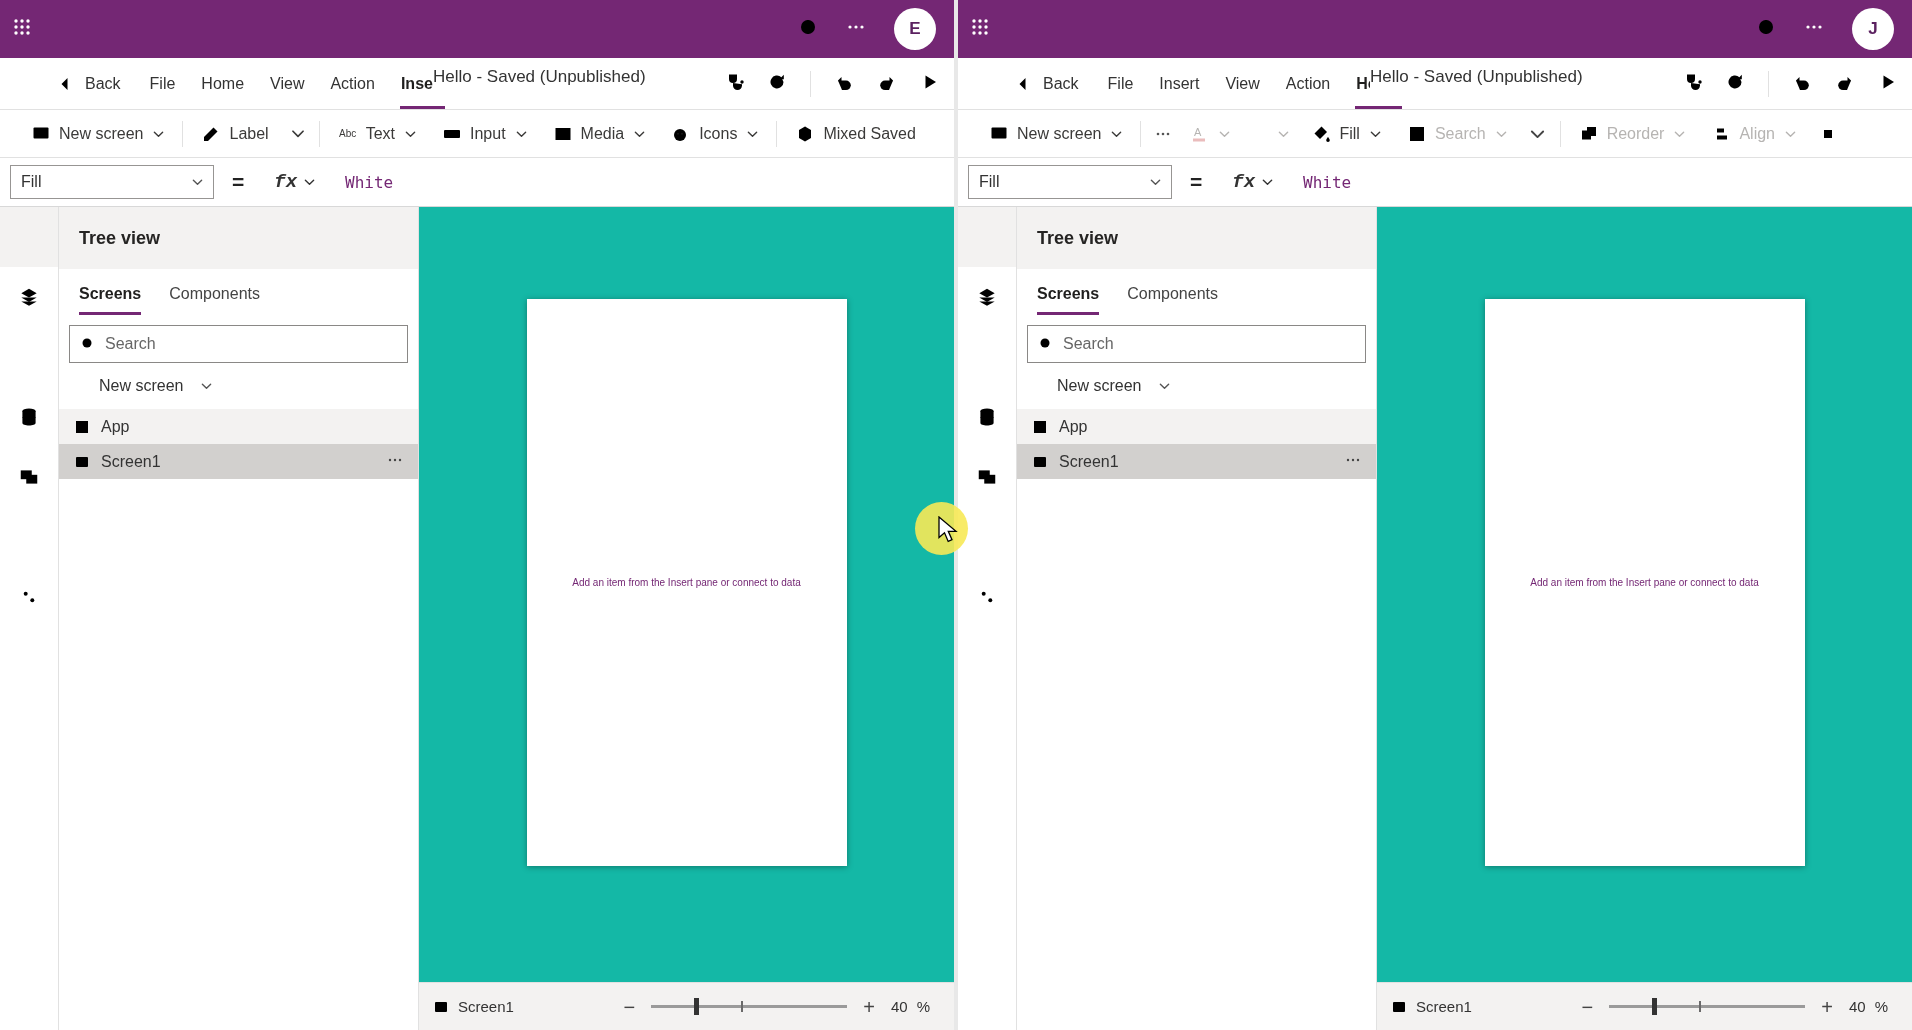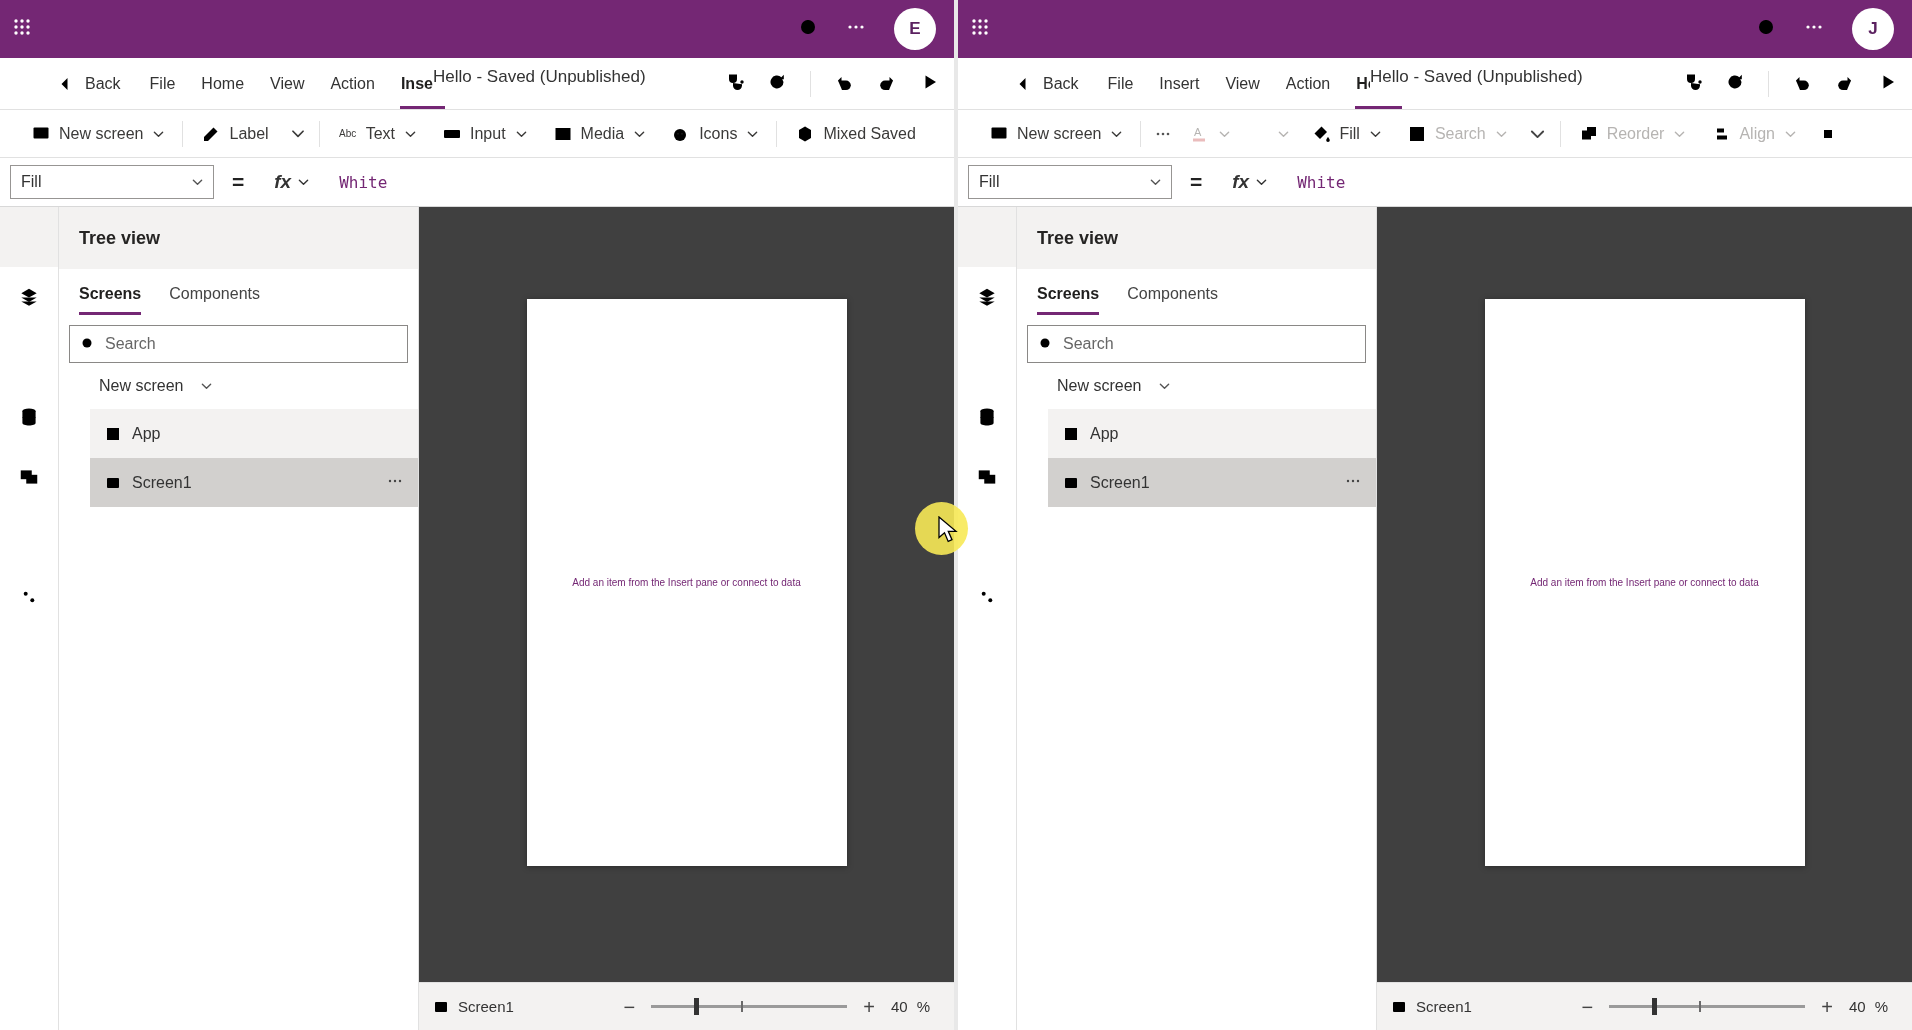--- a/index.html
+++ b/index.html
@@ -38,21 +38,21 @@
   .dis { color:#b6b4b2; }
   .rdiv { width:1px; height:26px; background:#e1e1e1; margin:0 5px; flex:0 0 auto; }
   .bigchev { padding:0 10px; color:#444; }
 
   
   .formula { height:49px; display:flex; align-items:center; border-bottom:1px solid #d8d8d8; background:#fff; flex:0 0 auto; }
   .prop-select { width:204px; height:34px; border:1px solid #979593; margin-left:10px; display:flex; align-items:center; padding:0 10px; font-size:16px; color:#333; }
   .prop-select .chev { margin-left:auto; color:#555; }
   .equals { font-size:21px; font-weight:bold; margin:0 18px; color:#222; }
   .fx-btn { display:flex; align-items:center; gap:7px; padding:0 12px; color:#333; }
-  .fx-btn .fx { font-family:Liberation Sans, sans-serif; font-style:italic; font-weight:bold; font-size:19px; }
+  .fx-btn .fx { font-family:Liberation Mono, monospace; font-style:italic; font-weight:bold; font-size:19px; }
   .formula-value { font-family:"DejaVu Sans Mono", monospace; font-size:16px; color:#742774; margin-left:18px; }
 
   
   .bodyrow { flex:1; display:flex; min-height:0; }
   .rail { width:59px; background:#fff; border-right:1px solid #e1e1e1; display:flex; flex-direction:column; flex:0 0 auto; }
   .rail-item { height:60px; display:flex; align-items:center; justify-content:center; color:#444; }
   .rail-item.graybg { background:#f3f2f1; }
   .rail-item.active { background:#fff; }
 
   
@@ -62,28 +62,28 @@
   .tree-close { margin-left:auto; color:#555; padding:4px; }
   .tree-tabs { display:flex; gap:28px; padding:16px 20px 0; flex:0 0 auto; }
   .ttab { font-size:16px; color:#444; padding-bottom:9px; }
   .ttab.active { color:#201f1e; font-weight:bold; border-bottom:3px solid #742774; }
   .search { margin:10px 10px 0; height:38px; border:1px solid #8a8886; display:flex; align-items:center; padding:0 10px; gap:9px; color:#666; flex:0 0 auto; background:#fff; }
   .search input { border:none; outline:none; flex:1; font-size:16px; font-family:"Liberation Sans",sans-serif; color:#333; background:transparent; }
   .search input::placeholder { color:#666; }
   .newscreen-row { display:flex; align-items:center; gap:10px; padding:13px 14px; font-size:16px; color:#333; flex:0 0 auto; }
   .newscreen-row .plus { color:#742774; }
   .newscreen-row .chev { color:#555; margin-left:4px; }
-  .titem { display:flex; align-items:center; gap:11px; padding:0 15px; height:49px; font-size:16px; color:#333;margin-left:31px; }
+  .titem { display:flex; align-items:center; gap:11px; padding:0 15px; height:35px; font-size:16px; color:#333; }
   .titem.appbg { background:#f3f2f1; }
   .titem.selected { background:#d2d0ce; }
   .titem .more { margin-left:auto; color:#444; }
 
   
   .canvas-col { flex:1; display:flex; flex-direction:column; min-width:0; }
-  .canvas { flex:1; background:#404040; position:relative; overflow:hidden; }
+  .canvas { flex:1; background:#14b8a6; position:relative; overflow:hidden; }
   .artboard { position:absolute; left:50%; transform:translateX(-50%); top:92px; width:320px; height:567px; background:#fff; box-shadow:0 1px 6px rgba(0,0,0,.35); display:flex; align-items:center; justify-content:center; }
   .hint { font-size:10px; color:#742774; white-space:nowrap; }
 
   
   .statusbar { height:48px; background:#f3f2f1; border-top:1px solid #e1e1e1; display:flex; align-items:center; padding:0 24px 0 14px; flex:0 0 auto; }
   .status-screen { display:flex; align-items:center; gap:9px; font-size:15px; color:#333; }
   .zoom { margin-left:auto; display:flex; align-items:center; gap:16px; color:#444; }
   .zoom .sign { font-size:20px; line-height:1; color:#444; }
   .track { width:196px; height:3px; background:#9a9a9a; position:relative; }
   .thumb { position:absolute; left:22%; top:-7px; width:5px; height:17px; background:#333; }

